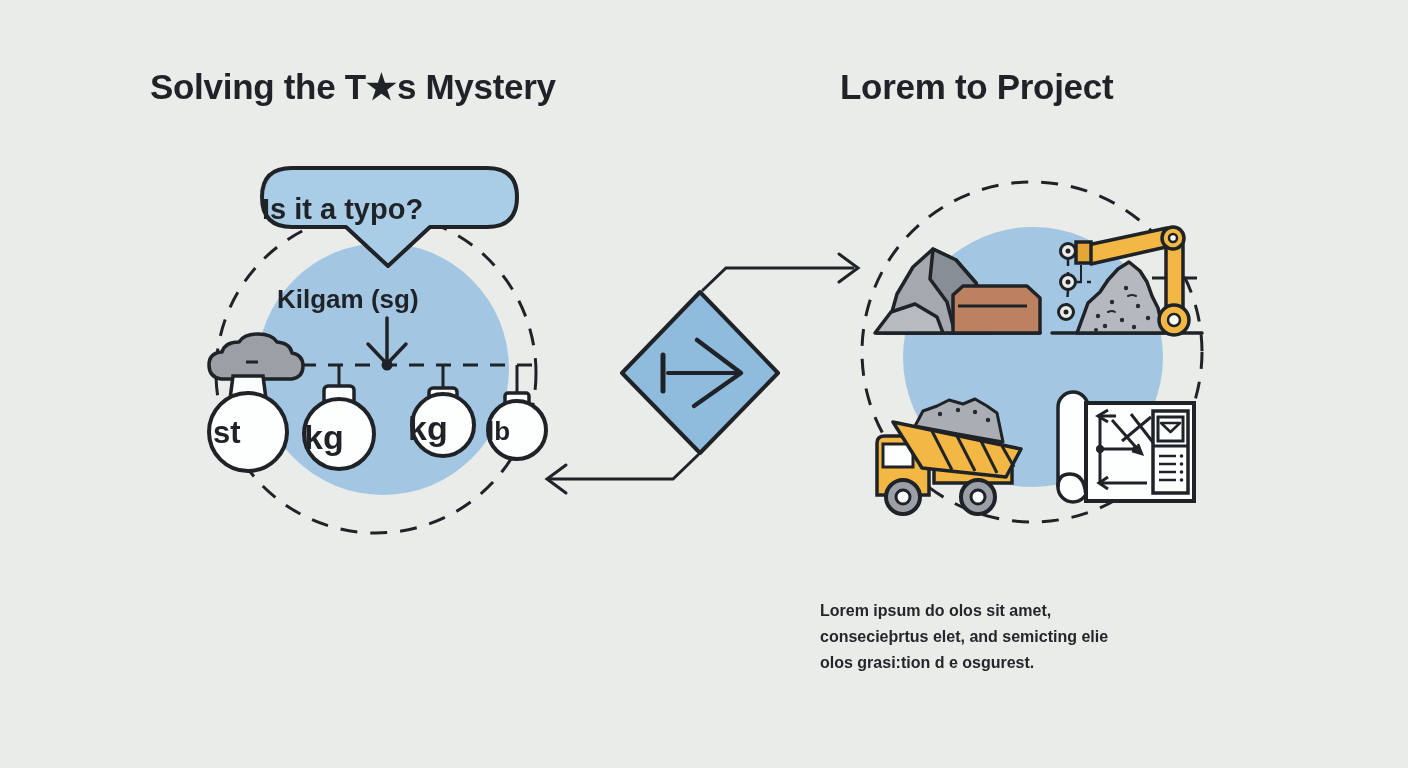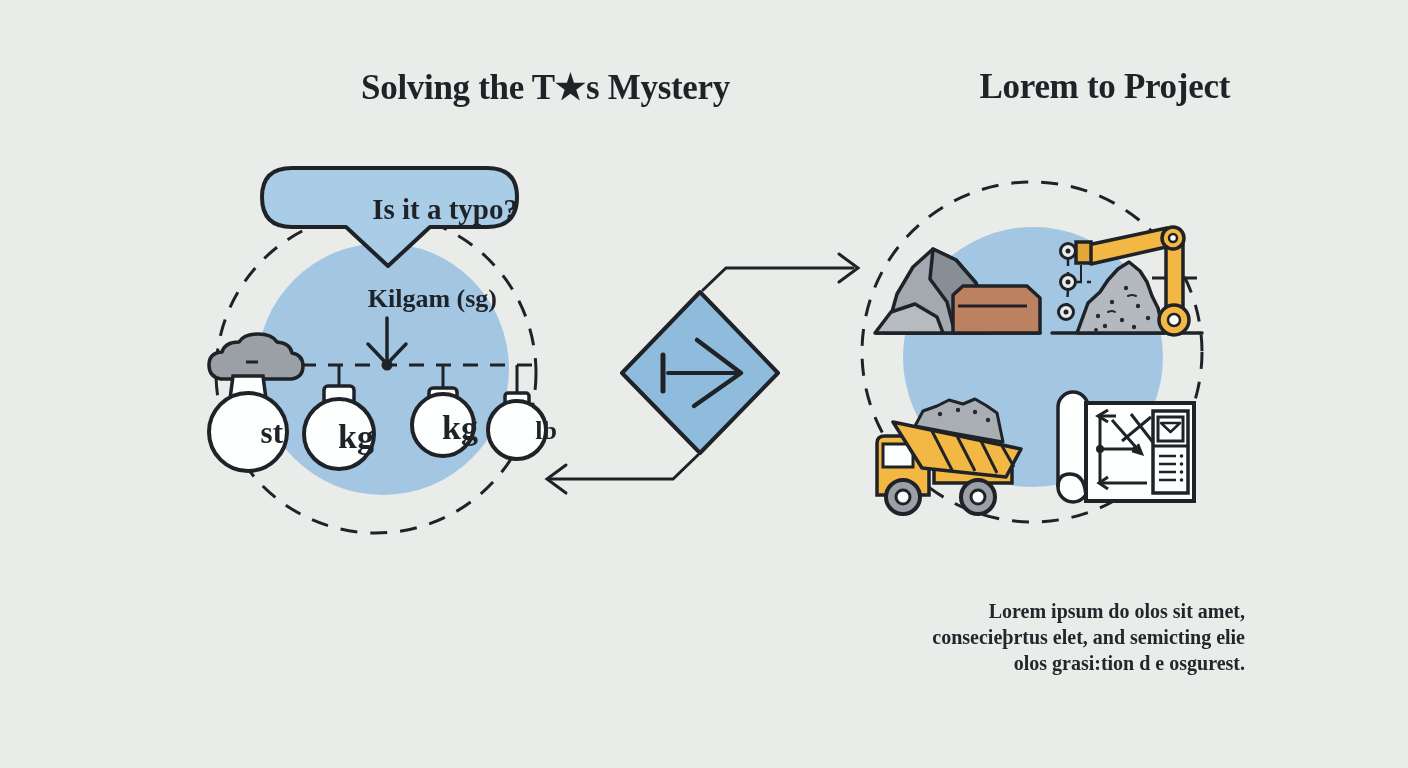--- a/index.html
+++ b/index.html
@@ -1,26 +1,26 @@
 <!DOCTYPE html>
 <html><head>
 <meta charset="utf-8">
 <style>
   html,body{margin:0;padding:0;background:#cfd3d1;}
   .stage{position:relative;width:1408px;height:768px;background:#e9ece9;overflow:hidden;
          font-family:"Liberation Sans","DejaVu Sans",sans-serif;}
   .stage svg{position:absolute;left:0;top:0;}
-  .txt{position:absolute;text-align:right;color:#1f2328;font-weight:800;
-       font-family:Liberation Serif, serif;}
+  .txt{position:absolute;text-align:left;color:#1f2328;font-weight:800;
+       font-family:Liberation Sans, sans-serif;}
   .title{font-size:35px;letter-spacing:-0.3px;}
   .bubble-label{font-size:29px;}
   .unit-label{font-size:26px;}
   .w-label{font-size:34px;}
   .caption-left{font-size:31px;}
-  .lorem{font-size:20px;font-weight:600;line-height:26px;color:#23272b;}
+  .lorem{font-size:16px;font-weight:600;line-height:26px;color:#23272b;}
 </style>
 </head>
 <body>
 
 <div class="stage">
 
 <svg width="1408" height="768" viewBox="0 0 1408 768">
 
   <g>
     <circle cx="376" cy="373" r="160" fill="none" stroke="#1f2328" stroke-width="3" stroke-dasharray="17 13"></circle>
@@ -212,21 +212,21 @@
 
 <div class="txt title" style="left:840px;top:67px;width:390px;">Lorem to Project</div>
 
 <div class="txt bubble-label" style="left:262px;top:180px;width:256px;margin-top:13px;">Is it a typo?</div>
 
 <div class="txt unit-label" style="left:277px;top:284px;width:220px;">Kilgam (sg)</div>
 
 <div class="txt w-label" style="left:213px;top:415px;width:70px;font-size:31px;">st</div>
 <div class="txt w-label" style="left:304px;top:418px;width:70px;">kg</div>
 <div class="txt w-label" style="left:408px;top:409px;width:70px;">kg</div>
-<div class="txt w-label" style="left:501px;top:416px;width:56px;font-size:26px;">lb</div>
+<div class="txt w-label" style="left:487px;top:416px;width:56px;font-size:26px;">lb</div>
 
 
 <div class="txt lorem" style="left:820px;top:598px;width:425px;">
   <div>Lorem ipsum do olos sit amet,</div>
   <div>consecieþrtus elet, and semicting elie</div>
   <div>olos grasi:tion d e osgurest.</div>
 </div>
 
 </div>
 

